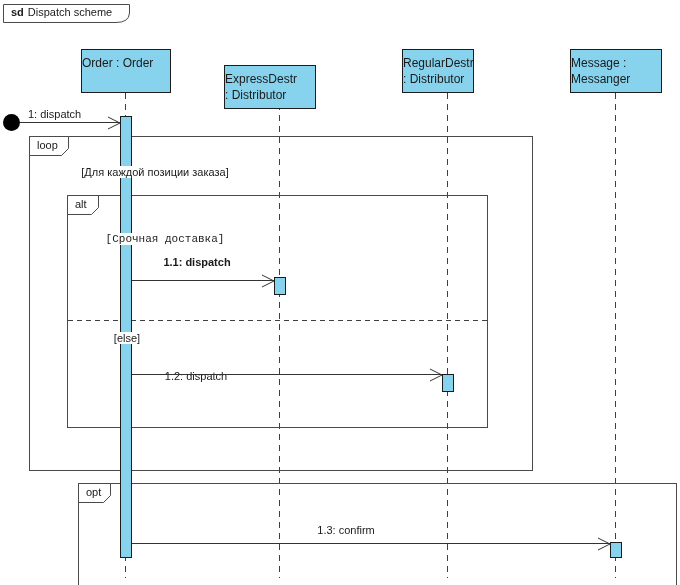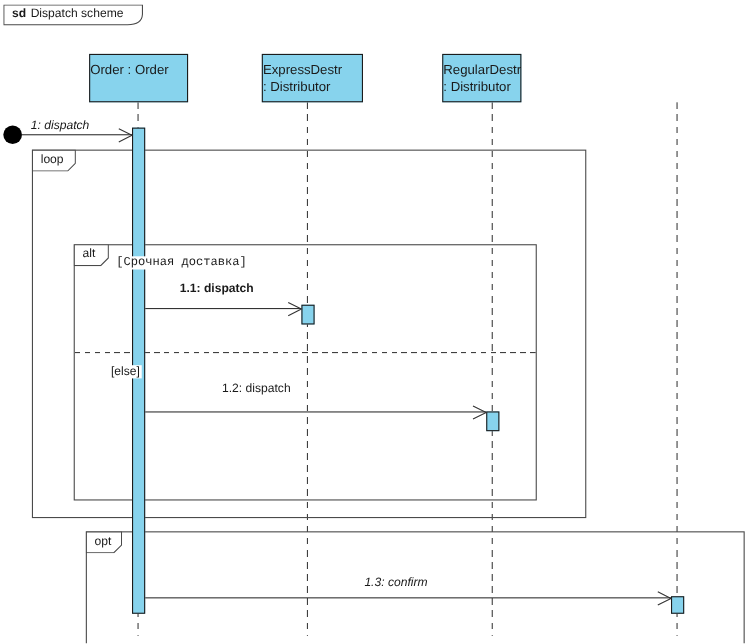--- a/index.html
+++ b/index.html
@@ -71,76 +71,81 @@
   </div>
 
   <div class="lifeline" style="left:125px;"></div>
   <div class="lifeline" style="left:279px;"></div>
   <div class="lifeline" style="left:447px;"></div>
   <div class="lifeline" style="left:615px;"></div>
 
   <div class="head" style="left:81px; width:90px;">
     <div>Order : Order</div>
   </div>
-  <div class="head" style="left:238px; width:92px;">
+  <div class="head" style="left:224px; width:92px;margin-top:16px;">
     <div>ExpressDestr</div>
     <div>: Distributor</div>
   </div>
   <div class="head" style="left:402px; width:72px;">
     <div>RegularDestr</div>
     <div>: Distributor</div>
+  </div>
+  <div class="head" style="left:570px; width:92px;">
+    <div>Message :</div>
+    <div>Messanger</div>
   </div>
 
   <div class="fragment" style="left:29px; top:136px; width:504px; height:335px;">
     <svg class="op-shape" width="40" height="20">
       <path d="M0.5,0.5 H39.5 V12.5 L32.5,19.5 H0.5 Z" fill="#ffffff" stroke="var(--c-fragment_border,#4a4a4a)"></path>
     </svg>
     <span class="op-text">loop</span>
   </div>
+  <span class="guard" style="left:155px; top:166px;">[Для каждой позиции заказа]</span>
 
-  <div class="fragment" style="left:67px; top:222px; width:421px; height:233px;">
+  <div class="fragment" style="left:67px; top:195px; width:421px; height:233px;">
     <svg class="op-shape" width="32" height="20">
       <path d="M0.5,0.5 H31.5 V12.5 L24.5,19.5 H0.5 Z" fill="#ffffff" stroke="var(--c-fragment_border,#4a4a4a)"></path>
     </svg>
     <span class="op-text">alt</span>
   </div>
   <div class="alt-divider" style="left:68px; top:320px; width:419px;"></div>
   <span class="guard" style="left:165px; top:233px;font-family:Liberation Mono, monospace;">[Срочная доставка]</span>
-  <span class="guard" style="left:114px; top:332px;">[else]</span>
+  <span class="guard" style="left:127px; top:332px;">[else]</span>
 
   <div class="fragment" style="left:78px; top:483px; width:599px; height:117px;">
     <svg class="op-shape" width="33" height="20">
       <path d="M0.5,0.5 H32.5 V12.5 L25.5,19.5 H0.5 Z" fill="#ffffff" stroke="var(--c-fragment_border,#4a4a4a)"></path>
     </svg>
     <span class="op-text">opt</span>
   </div>
 
   <div class="activation" style="left:120px; top:116px; width:12px; height:442px;"></div>
   <div class="activation" style="left:274px; top:277px; width:12px; height:18px;"></div>
   <div class="activation" style="left:442px; top:374px; width:12px; height:18px;"></div>
   <div class="activation" style="left:610px; top:542px; width:12px; height:16px;"></div>
 
   <div class="initial-node"></div>
-  <span class="msg-label" style="left:26px; top:108px;font-style:italic;">1: dispatch</span>
+  <span class="msg-label" style="left:26px; top:108px;">1: dispatch</span>
   <div class="msg-line" style="left:20px; top:122px; width:100px;"></div>
   <svg class="arrowhead" style="left:107px; top:116px;" width="14" height="14">
     <path d="M1,1 L13,7 L1,13" fill="none" stroke="var(--c-line,#333)"></path>
   </svg>
 
   <span class="msg-label centered" style="left:197px; top:256px;font-weight:bold;">1.1: dispatch</span>
   <div class="msg-line" style="left:132px; top:280px; width:142px;"></div>
   <svg class="arrowhead" style="left:261px; top:274px;" width="14" height="14">
     <path d="M1,1 L13,7 L1,13" fill="none" stroke="var(--c-line,#333)"></path>
   </svg>
 
-  <span class="msg-label centered" style="left:196px; top:347px;margin-left:37px;">1.2: dispatch</span>
+  <span class="msg-label centered" style="left:196px; top:370px;">1.2: dispatch</span>
   <div class="msg-line" style="left:132px; top:374px; width:310px;"></div>
   <svg class="arrowhead" style="left:429px; top:368px;" width="14" height="14">
     <path d="M1,1 L13,7 L1,13" fill="none" stroke="var(--c-line,#333)"></path>
   </svg>
 
-  <span class="msg-label centered" style="left:360px; top:524px;font-style:italic;">1.3: confirm</span>
+  <span class="msg-label centered" style="left:346px; top:524px;">1.3: confirm</span>
   <div class="msg-line" style="left:132px; top:543px; width:478px;"></div>
   <svg class="arrowhead" style="left:597px; top:537px;" width="14" height="14">
     <path d="M1,1 L13,7 L1,13" fill="none" stroke="var(--c-line,#333)"></path>
   </svg>
 
 </div>
 
 </body></html>

